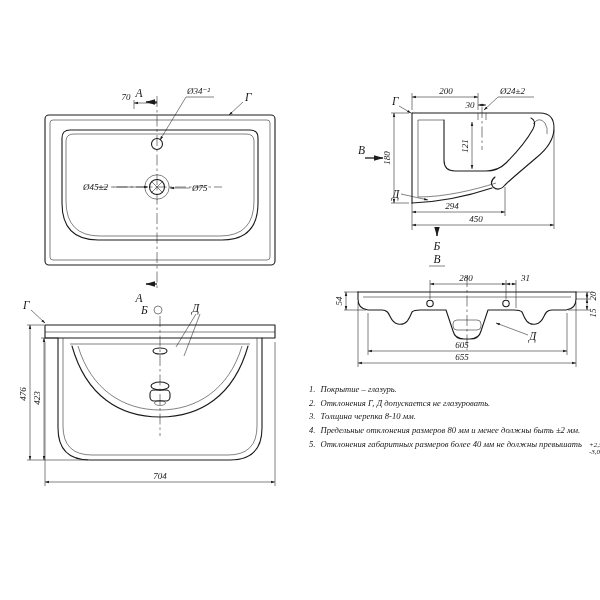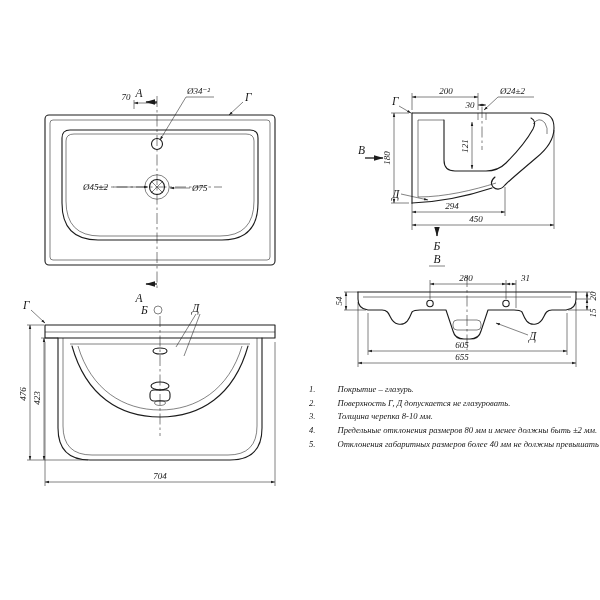--- a/index.html
+++ b/index.html
@@ -13,21 +13,21 @@
   .dim {fill:none;stroke:#1c1c1c;stroke-width:0.55;}
   .sec {fill:none;stroke:#1c1c1c;stroke-width:1.3;}
   text {font-family:"Liberation Serif","DejaVu Serif",serif;font-style:italic;fill:#161616;}
   .t9 {font-size:9px;}
   .t11{font-size:11.5px;}
   
   .notes{position:absolute;left:309px;top:384px;width:286px;color:#161616;}
   .note{display:flex;align-items:baseline;gap:5px;font-style:italic;font-size:8.6px;line-height:1.25;
         margin-bottom:3px;white-space:nowrap;}
   .nnum{flex:0 0 auto;}
-  .ntext{flex:0 1 auto;margin-left:17px;}
+  .ntext{flex:0 1 auto;}
   .ntol{display:flex;flex-direction:column;font-size:7px;line-height:1.05;margin-left:2px;}
 </style>
 </head>
 <body>
 
 <div id="stage">
 <svg width="600" height="600" viewBox="0 0 600 600">
   <defs>
     <marker id="arr" viewBox="0 0 10 9" refX="9" refY="4.5" markerWidth="8" markerHeight="8" orient="auto-start-reverse">
       <path d="M0,1.8 L9.6,4.5 L0,7.2 Z" fill="#1c1c1c"></path>
@@ -171,21 +171,21 @@
   </g>
 </svg>
 
 <div class="notes">
   <div class="note">
     <span class="nnum">1.</span>
     <span class="ntext">Покрытие – глазурь.</span>
   </div>
   <div class="note">
     <span class="nnum">2.</span>
-    <span class="ntext">Поверхность Г, Д допускается не глазуровать.</span>
+    <span class="ntext">Отклонения Г, Д допускается не глазуровать.</span>
   </div>
   <div class="note">
     <span class="nnum">3.</span>
     <span class="ntext">Толщина черепка 8-10 мм.</span>
   </div>
   <div class="note">
     <span class="nnum">4.</span>
     <span class="ntext">Предельные отклонения размеров 80 мм и менее должны быть ±2 мм.</span>
   </div>
   <div class="note">

